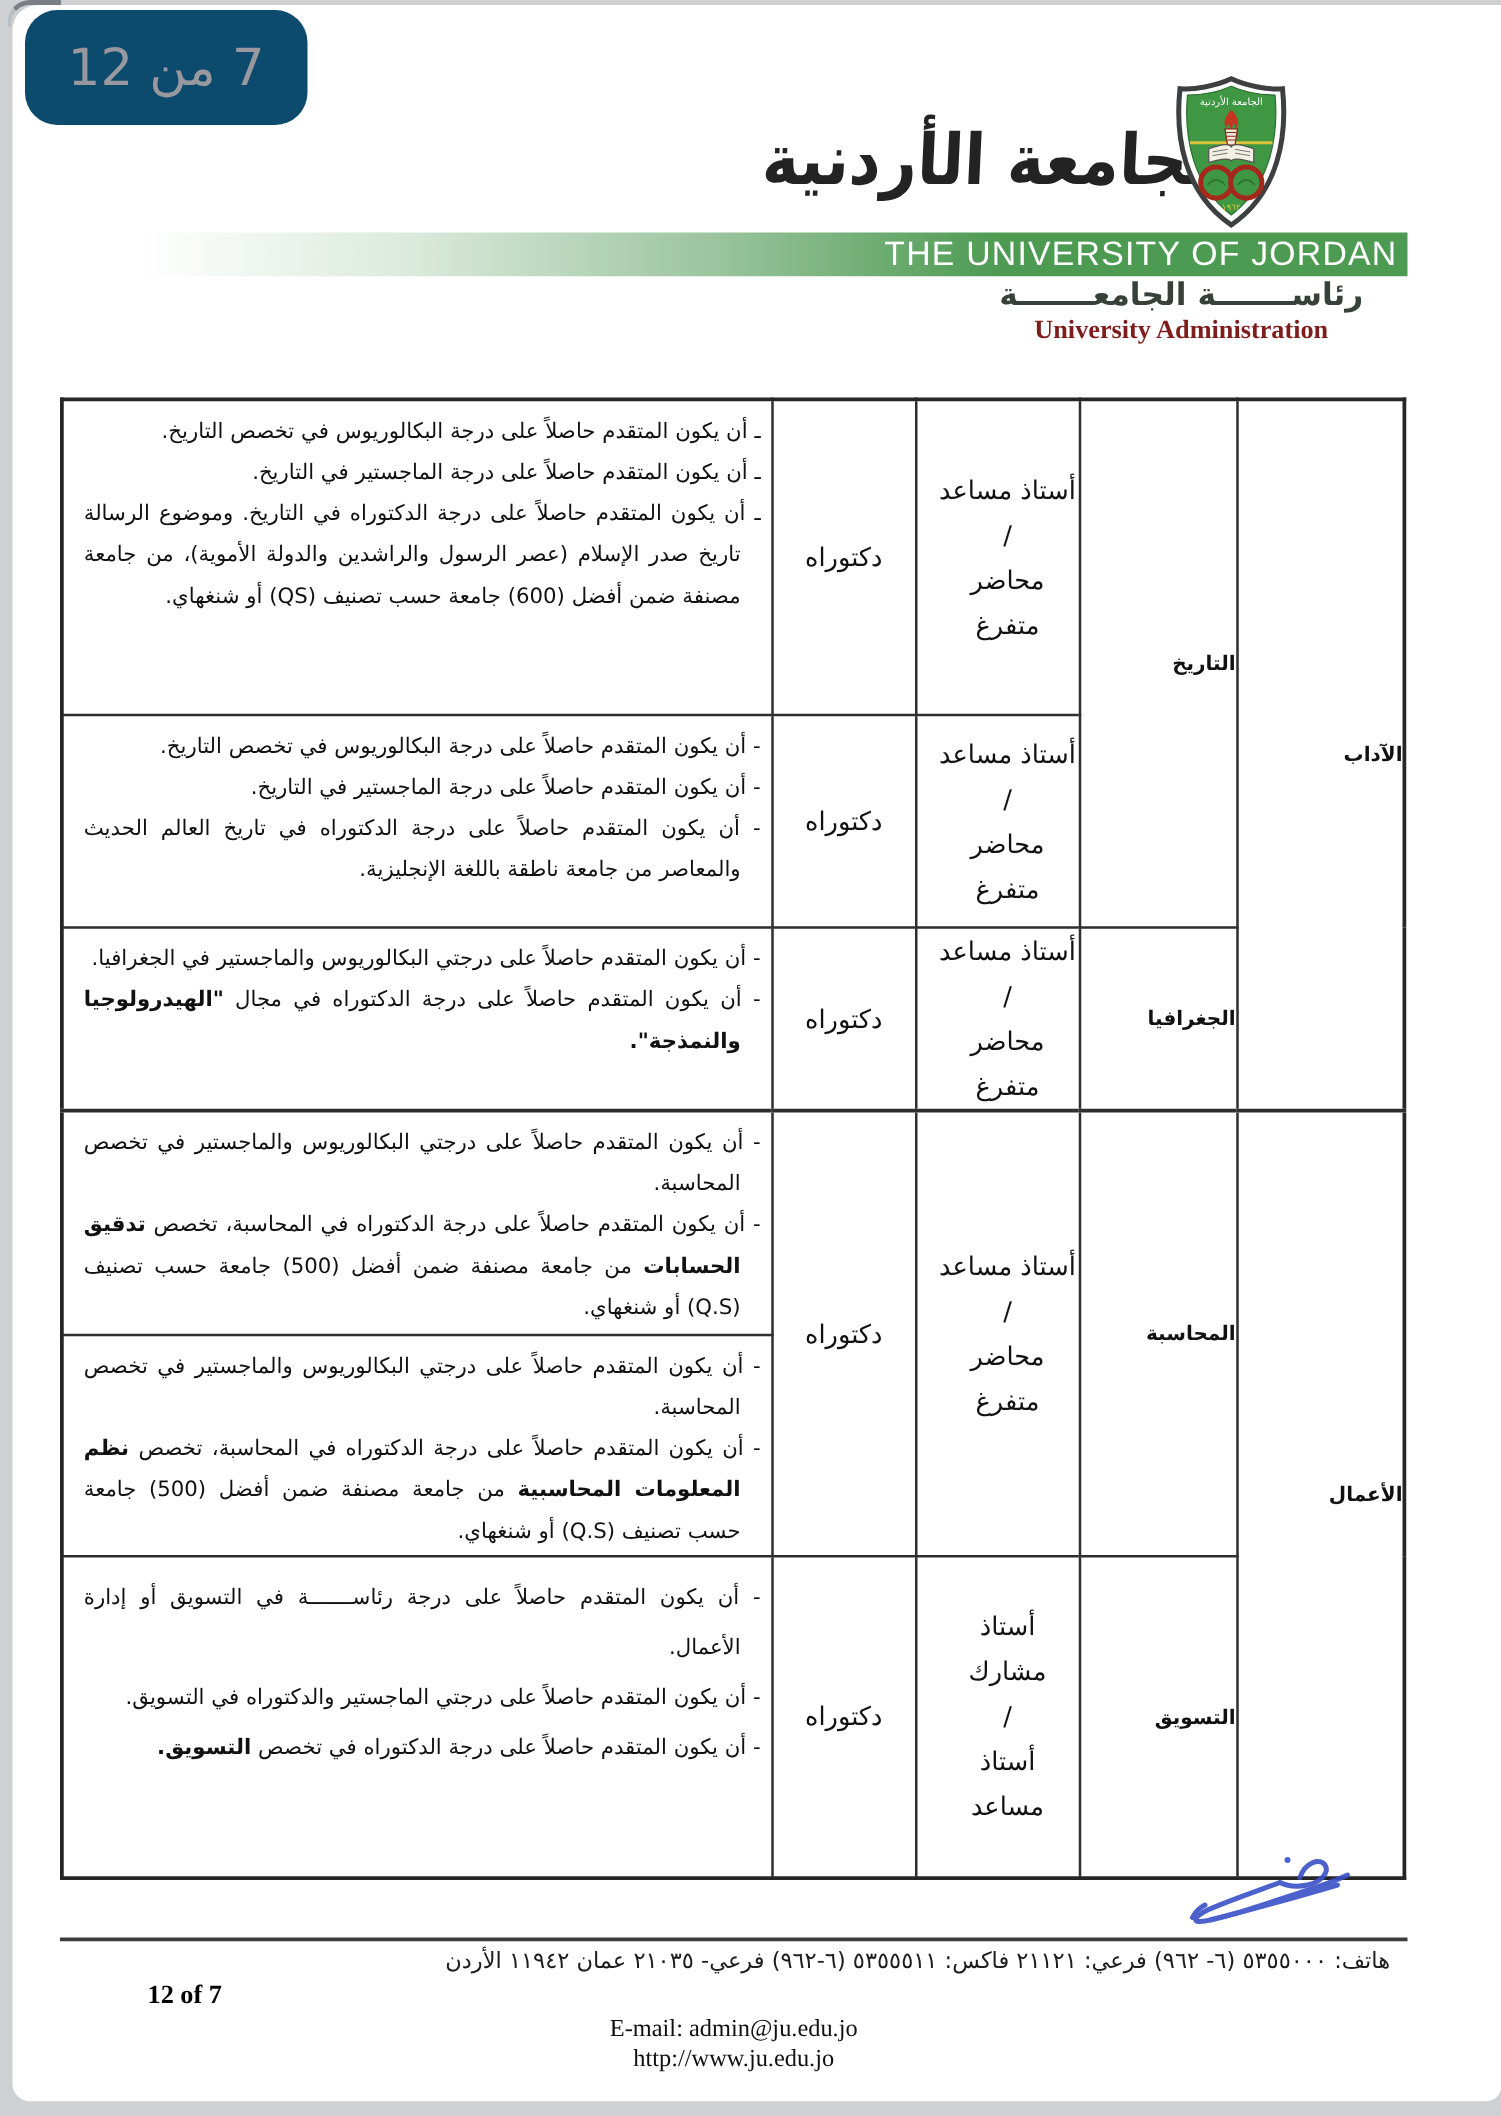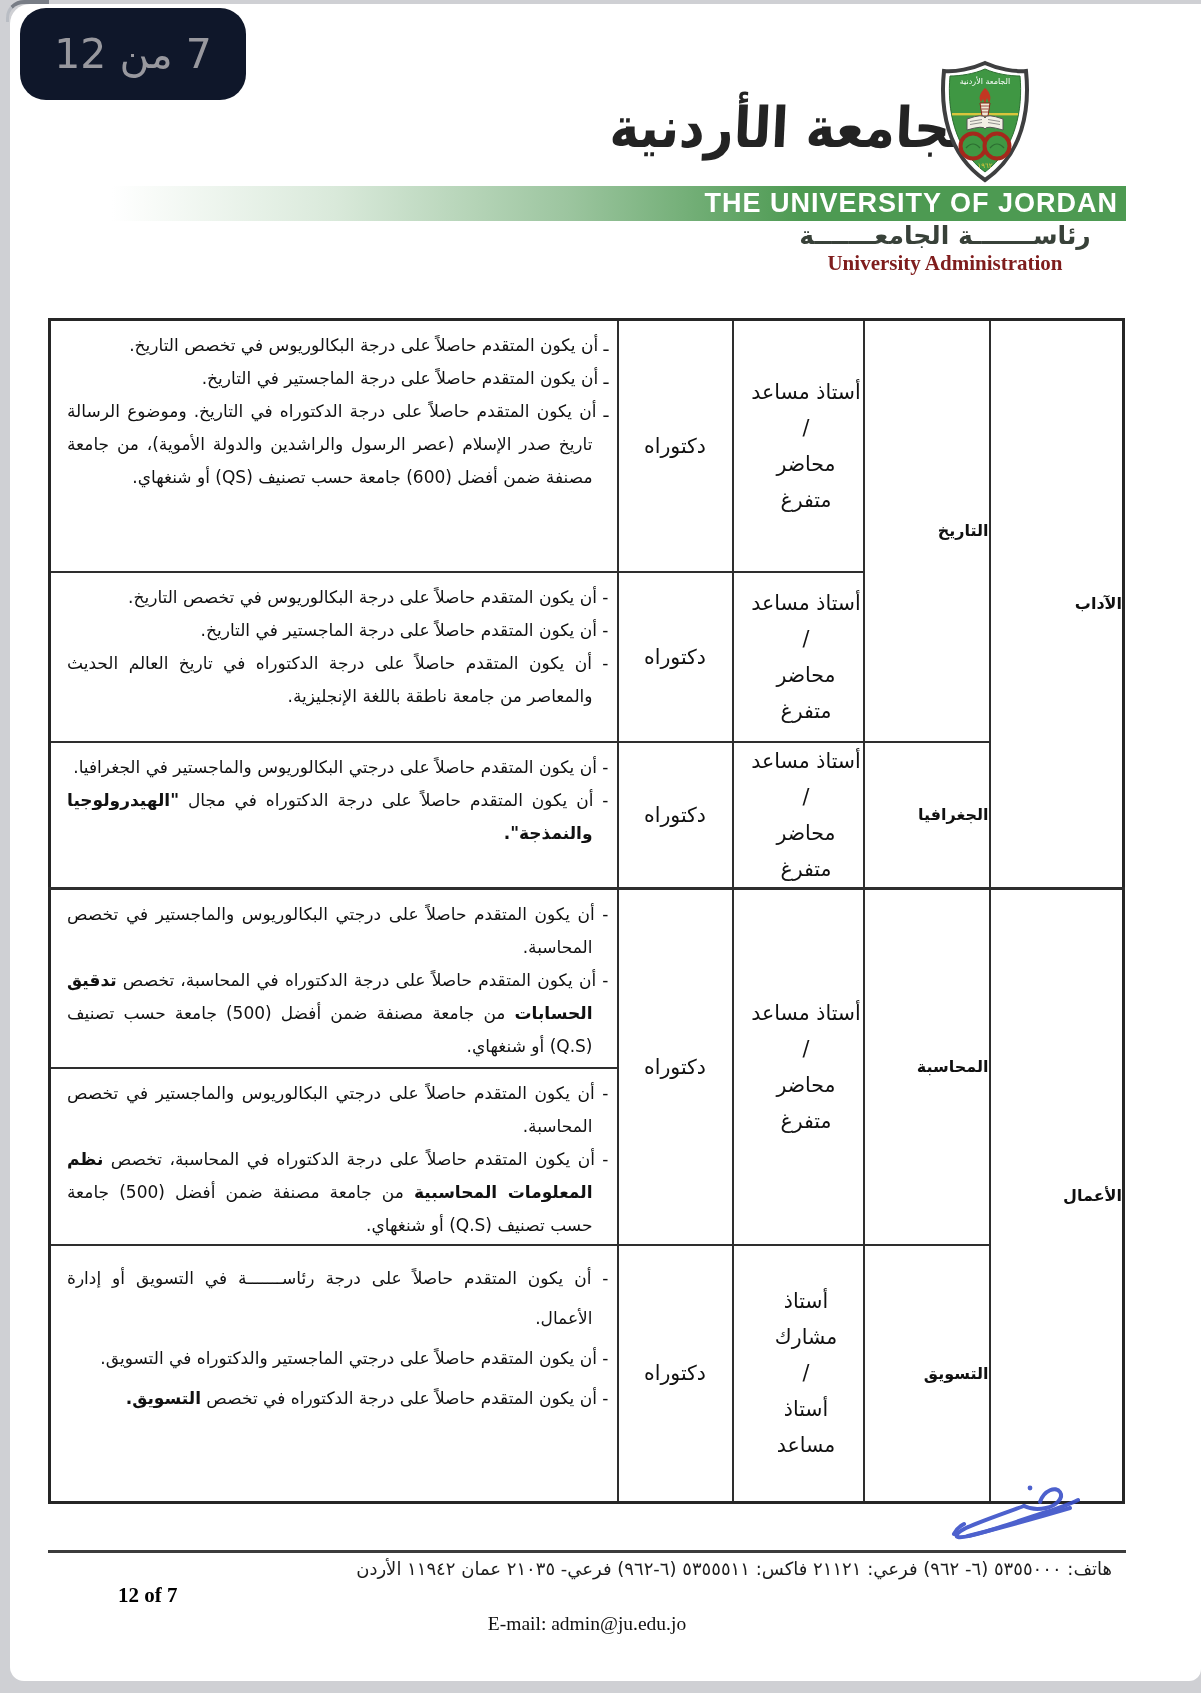--- a/index.html
+++ b/index.html
@@ -4,35 +4,35 @@
 <style>
   html,body{margin:0;padding:0;}
   body{background:#d7d7db;font-family:"DejaVu Sans",sans-serif;}
   .stage{position:relative;width:1201px;height:1693px;background:#cfd0d4;overflow:hidden;}
   .page{position:absolute;left:10px;top:4px;right:0;bottom:12px;background:#ffffff;
         border-radius:20px 0 12px 14px;}
   .corner-arc{position:absolute;left:6px;top:0;width:40px;height:18px;
         border-top:4px solid #787d86;border-left:3px solid #b9bdc4;border-top-left-radius:18px;}
 
   
-  .chip{position:absolute;left:20px;top:8px;width:226px;height:92px;background:#0f172a;
+  .chip{position:absolute;left:20px;top:8px;width:226px;height:92px;background:#0c4a6e;
         border-radius:26px;display:flex;align-items:center;justify-content:center;
         direction:rtl;font-size:41px;color:#98989e;letter-spacing:1px;}
 
   
   .calligraphy{position:absolute;left:660px;top:80px;width:276px;height:96px;
         display:flex;align-items:center;justify-content:center;
         font-size:50px;font-weight:bold;color:#232323;direction:rtl;
         transform:scaleY(1.12) skewX(-3deg);letter-spacing:-2px;white-space:nowrap;}
   .shield{position:absolute;left:936px;top:60px;width:98px;height:124px;}
   .banner{position:absolute;left:112px;top:186px;width:1014px;height:35px;
         background:linear-gradient(to right, rgba(255,255,255,0) 0%, #d9e9da 22%,
                    #9cc59f 45%, #4d9a52 68%, #4d9a52 100%);
         display:flex;align-items:center;justify-content:flex-end;}
-  .banner-text{color:#ffffff;font-family:"Liberation Sans",sans-serif;font-weight:bold;
+  .banner-text{color:#ffffff;font-family:"Liberation Sans",sans-serif;font-weight:normal;
         font-size:27px;letter-spacing:1px;padding-right:8px;white-space:nowrap;}
   .admin-block{position:absolute;left:760px;top:222px;width:370px;text-align:center;}
   .admin-ar{direction:rtl;font-size:25px;font-weight:bold;color:#384139;line-height:28px;}
   .admin-en{font-family:"Liberation Serif",serif;font-weight:bold;font-size:21px;
         color:#7f1d1d;line-height:26px;}
 
   
   .doc-table{position:absolute;left:48px;top:318px;border-collapse:collapse;
         table-layout:fixed;direction:rtl;width:1074px;color:#111111;}
   .doc-table td{border:2px solid #2e2e2e;padding:0;}
@@ -203,13 +203,14 @@
       <circle cx="86" cy="8" r="2.4" fill="#3a50c8" stroke="none"></circle>
     </g>
   </svg>
 
   <div class="footer-rule"></div>
   <div class="footer-ar">
     <span class="page-ref">12 of 7</span>
     <div class="ar-line">هاتف: ٥٣٥٥٠٠٠ (٦- ٩٦٢) فرعي: ٢١١٢١    فاكس: ٥٣٥٥٥١١ (٦-٩٦٢) فرعي- ٢١٠٣٥   عمان ١١٩٤٢ الأردن</div>
   </div>
   <div class="footer-email">E-mail: admin@ju.edu.jo</div>
+  <div class="footer-web">http://www.ju.edu.jo</div>
 </div>
 
 </body></html>

